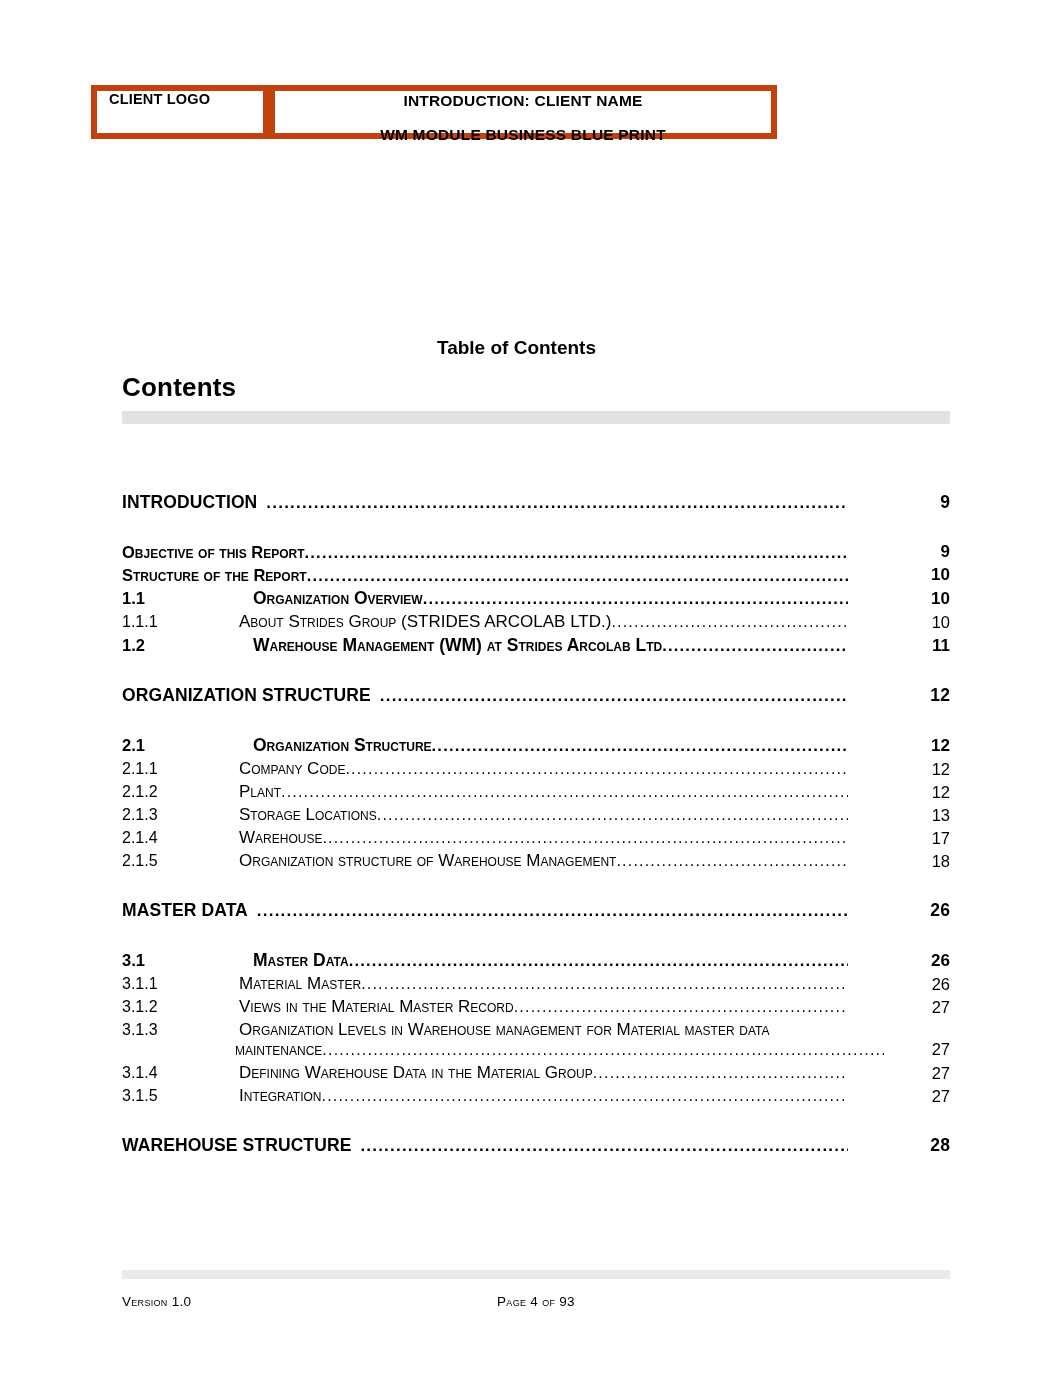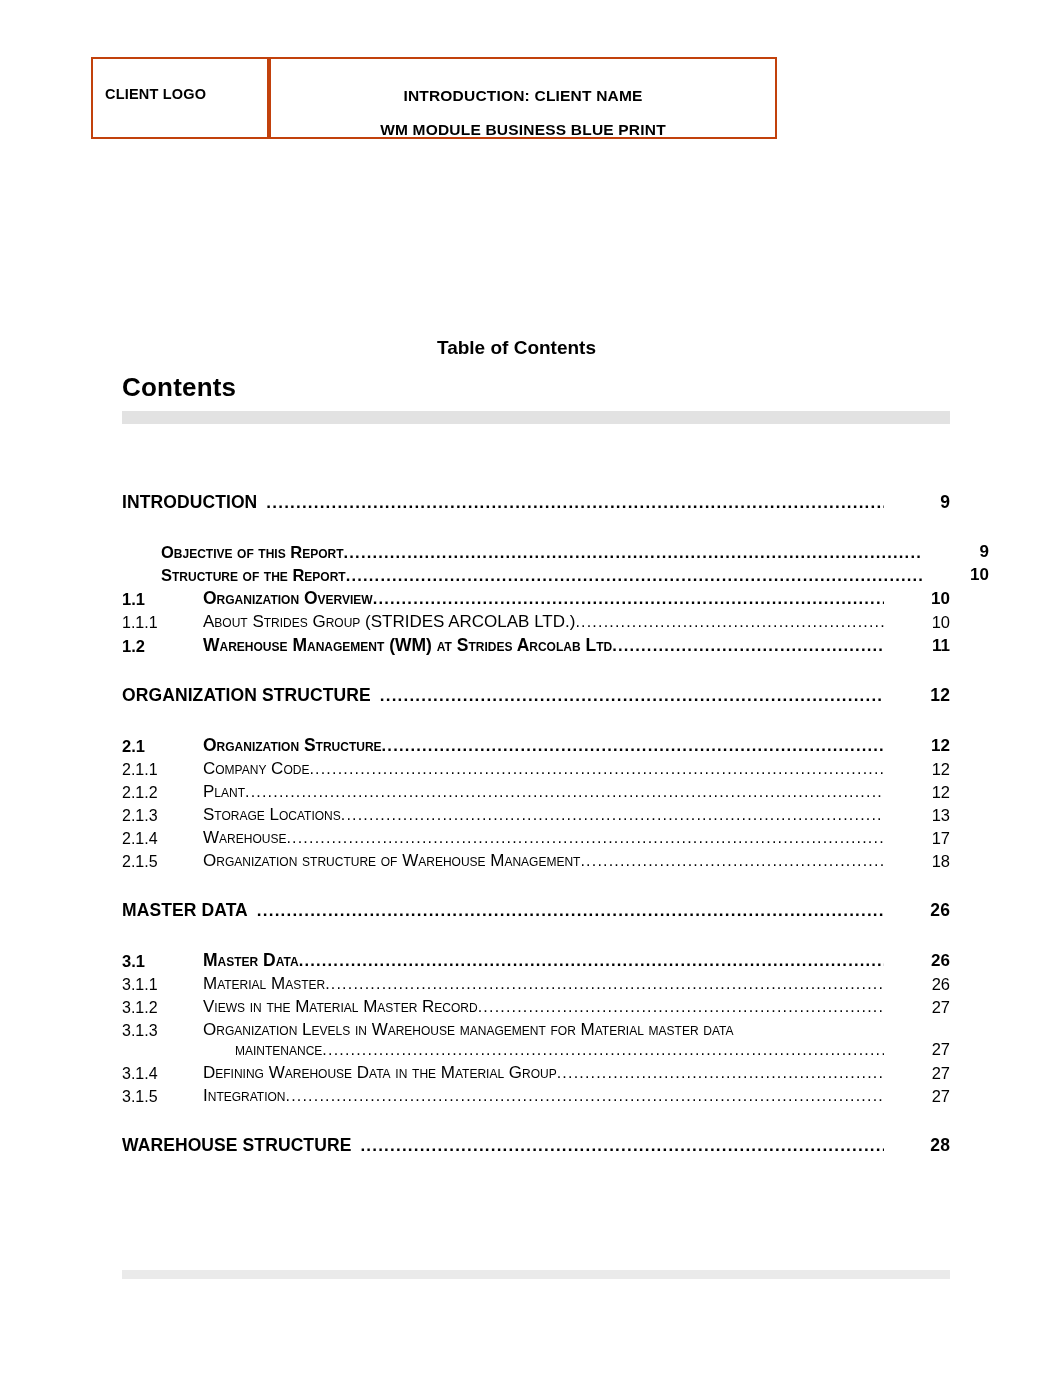--- a/index.html
+++ b/index.html
@@ -28,24 +28,25 @@
   .header-table {
     position: absolute;
     left: 91px;
     top: 57px;
     width: 900px;
     height: 82px;
     display: flex;
     box-sizing: border-box;
   }
   .hdr-cell {
-    border: 2px solid #c2410c;
+    border: 6px solid #c2410c;
     box-sizing: border-box;
     background: #ffffff;
-    padding-top: 28px;
+    padding-top: 1px;
+    margin-top: 28px;
   }
   .hdr-left {
     width: 178px;
     padding-left: 12px;
   }
   .hdr-mid {
     width: 508px;
     text-align: center;
   }
   .hdr-right {
@@ -102,23 +103,24 @@
 
   
   .toc {
     position: absolute;
     left: 122px;
     top: 492px;
     width: 828px;
   }
   .toc-row {
     display: flex;
-    align-items: flex-end;
+    align-items: center;
     width: 828px;
     white-space: nowrap;
+    gap: 36px;
   }
   .num {
     flex: 0 0 auto;
     display: inline-block;
   }
   .label-wrap {
     flex: 1 1 auto;
     min-width: 0;
     display: flex;
     align-items: baseline;
@@ -148,32 +150,31 @@
   }
   .lvl1 .leader { font-size: 17px; }
   .lvl1 .pageno { font-size: 17.5px; font-weight: bold; }
   .lvl1 .label { padding-right: 9px; }
 
   
   .lvl1b {
     font-size: 16.5px;
     font-weight: bold;
     font-variant: small-caps;
-    margin-left: 39px;
   }
   .lvl1b .pageno { font-size: 17px; font-weight: bold; font-variant: normal; }
   .lvl1b .leader { font-variant: normal; }
 
   
   .lvl2 {
     font-size: 16.5px;
     font-weight: bold;
   }
   .lvl2 .num { width: 81px; }
-  .lvl2 .label { font-variant: small-caps; font-size: 17.5px; }
+  .lvl2 .label { font-variant: small-caps; font-size: 17.5px; margin-left: 14px; }
   .lvl2 .pageno { font-size: 17px; font-weight: bold; }
 
   
   .lvl3 {
     font-size: 16px;
     font-weight: normal;
   }
   .lvl3 .num { width: 81px; }
   .lvl3 .label { font-variant: small-caps; font-size: 17px; }
   .lvl3 .pageno { font-size: 16.5px; font-weight: normal; }
@@ -449,14 +450,18 @@
       <div class="label-wrap">
         <span class="label">WAREHOUSE STRUCTURE</span>
         <span class="leader">..............................................................................................................................................................................................................</span>
       </div>
       <span class="pageno">28</span>
     </div>
 
   </div>
 
   <div class="footer-bar"></div>
+  <div class="footer">
+    <div class="footer-version">Version 1.0</div>
+    <div class="footer-page">Page 4 of 93</div>
+  </div>
 
 </div>
 
 </body></html>

